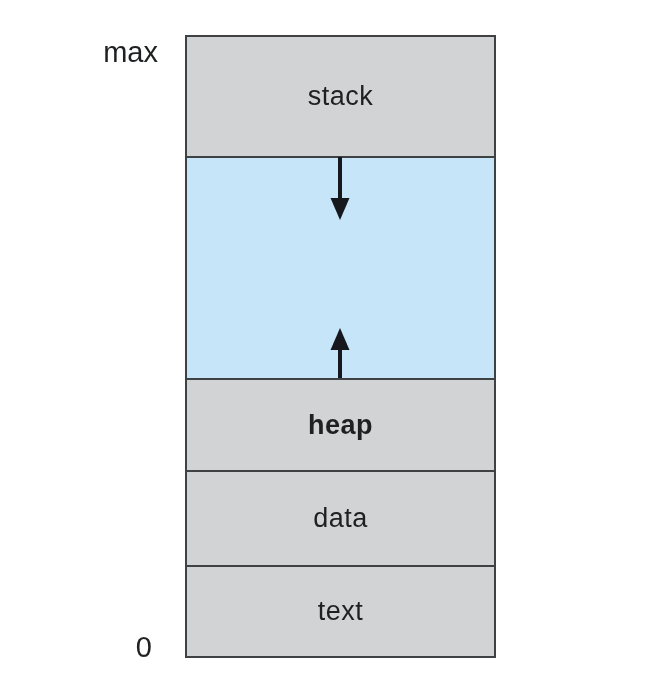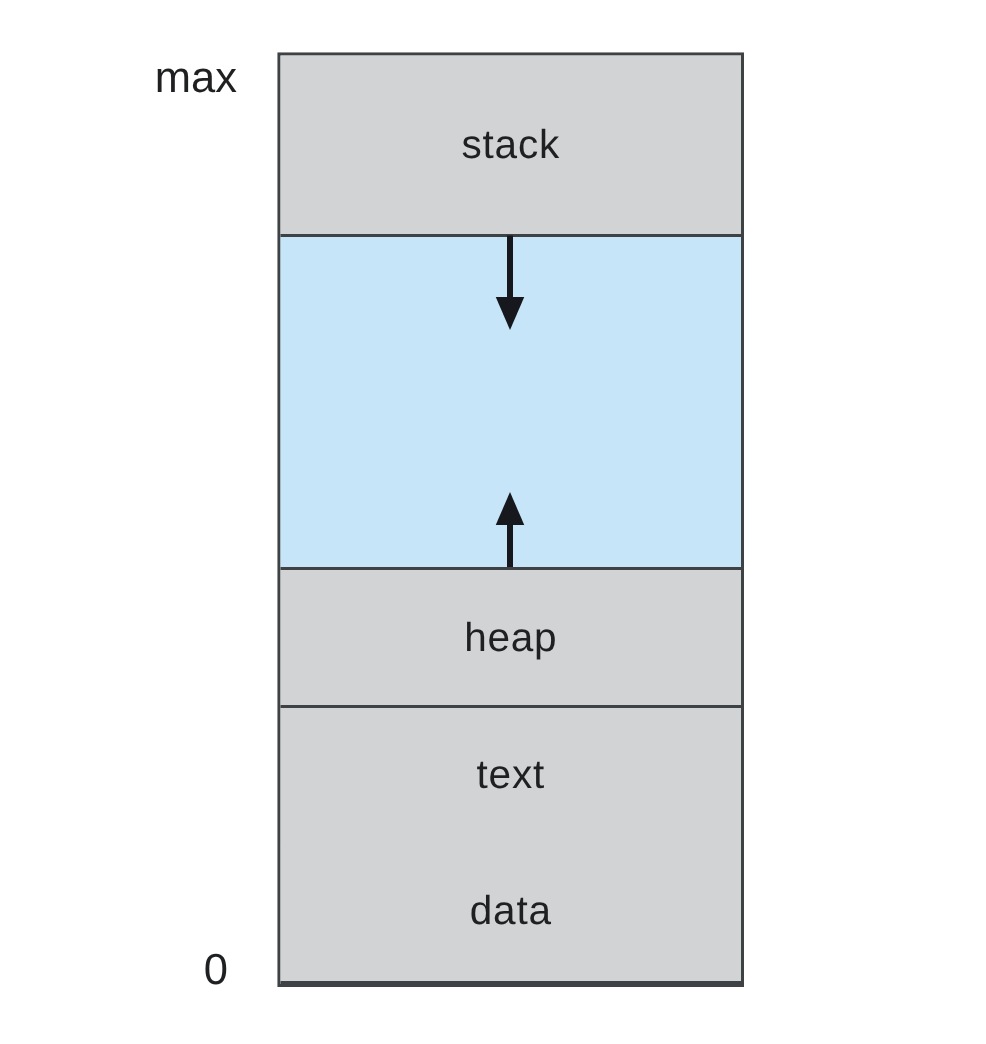--- a/index.html
+++ b/index.html
@@ -45,21 +45,21 @@
   .segment{
     position:relative;
     display:flex;
     align-items:center;
     justify-content:center;
     background:var(--seg-gray);
   }
   .segment.sep{border-bottom:2px solid var(--border);}
   .seg-stack{height:121px;}
   .seg-hole{height:222px;background:var(--hole-blue);}
-  .seg-heap{height:92px;}
+  .seg-heap{height:92px;font-weight:bold;}
   .seg-data{height:95px;}
   .seg-text{height:89px;}
   .seg-label{
     font-size:27px;
     line-height:1;
     color:var(--text);
     letter-spacing:0.5px;
   }
 
   
@@ -84,26 +84,26 @@
     <div class="segment sep seg-stack">
       <span class="seg-label">stack</span>
     </div>
 
     <div class="segment sep seg-hole"></div>
 
     <div class="segment sep seg-heap">
       <span class="seg-label">heap</span>
     </div>
 
+    <div class="segment sep seg-data">
+      <span class="seg-label">data</span>
+    </div>
+
     <div class="segment seg-text">
       <span class="seg-label">text</span>
-    </div>
-
-    <div class="segment sep seg-data">
-      <span class="seg-label">data</span>
     </div>
 
     <svg class="arrow-layer" viewBox="0 0 307 619">
 
       <g>
         <line x1="153" y1="120" x2="153" y2="165" stroke="var(--arrow)" stroke-width="4"></line>
         <polygon points="153,183 143.5,161 162.5,161" fill="var(--arrow)"></polygon>
       </g>
 
       <g>

